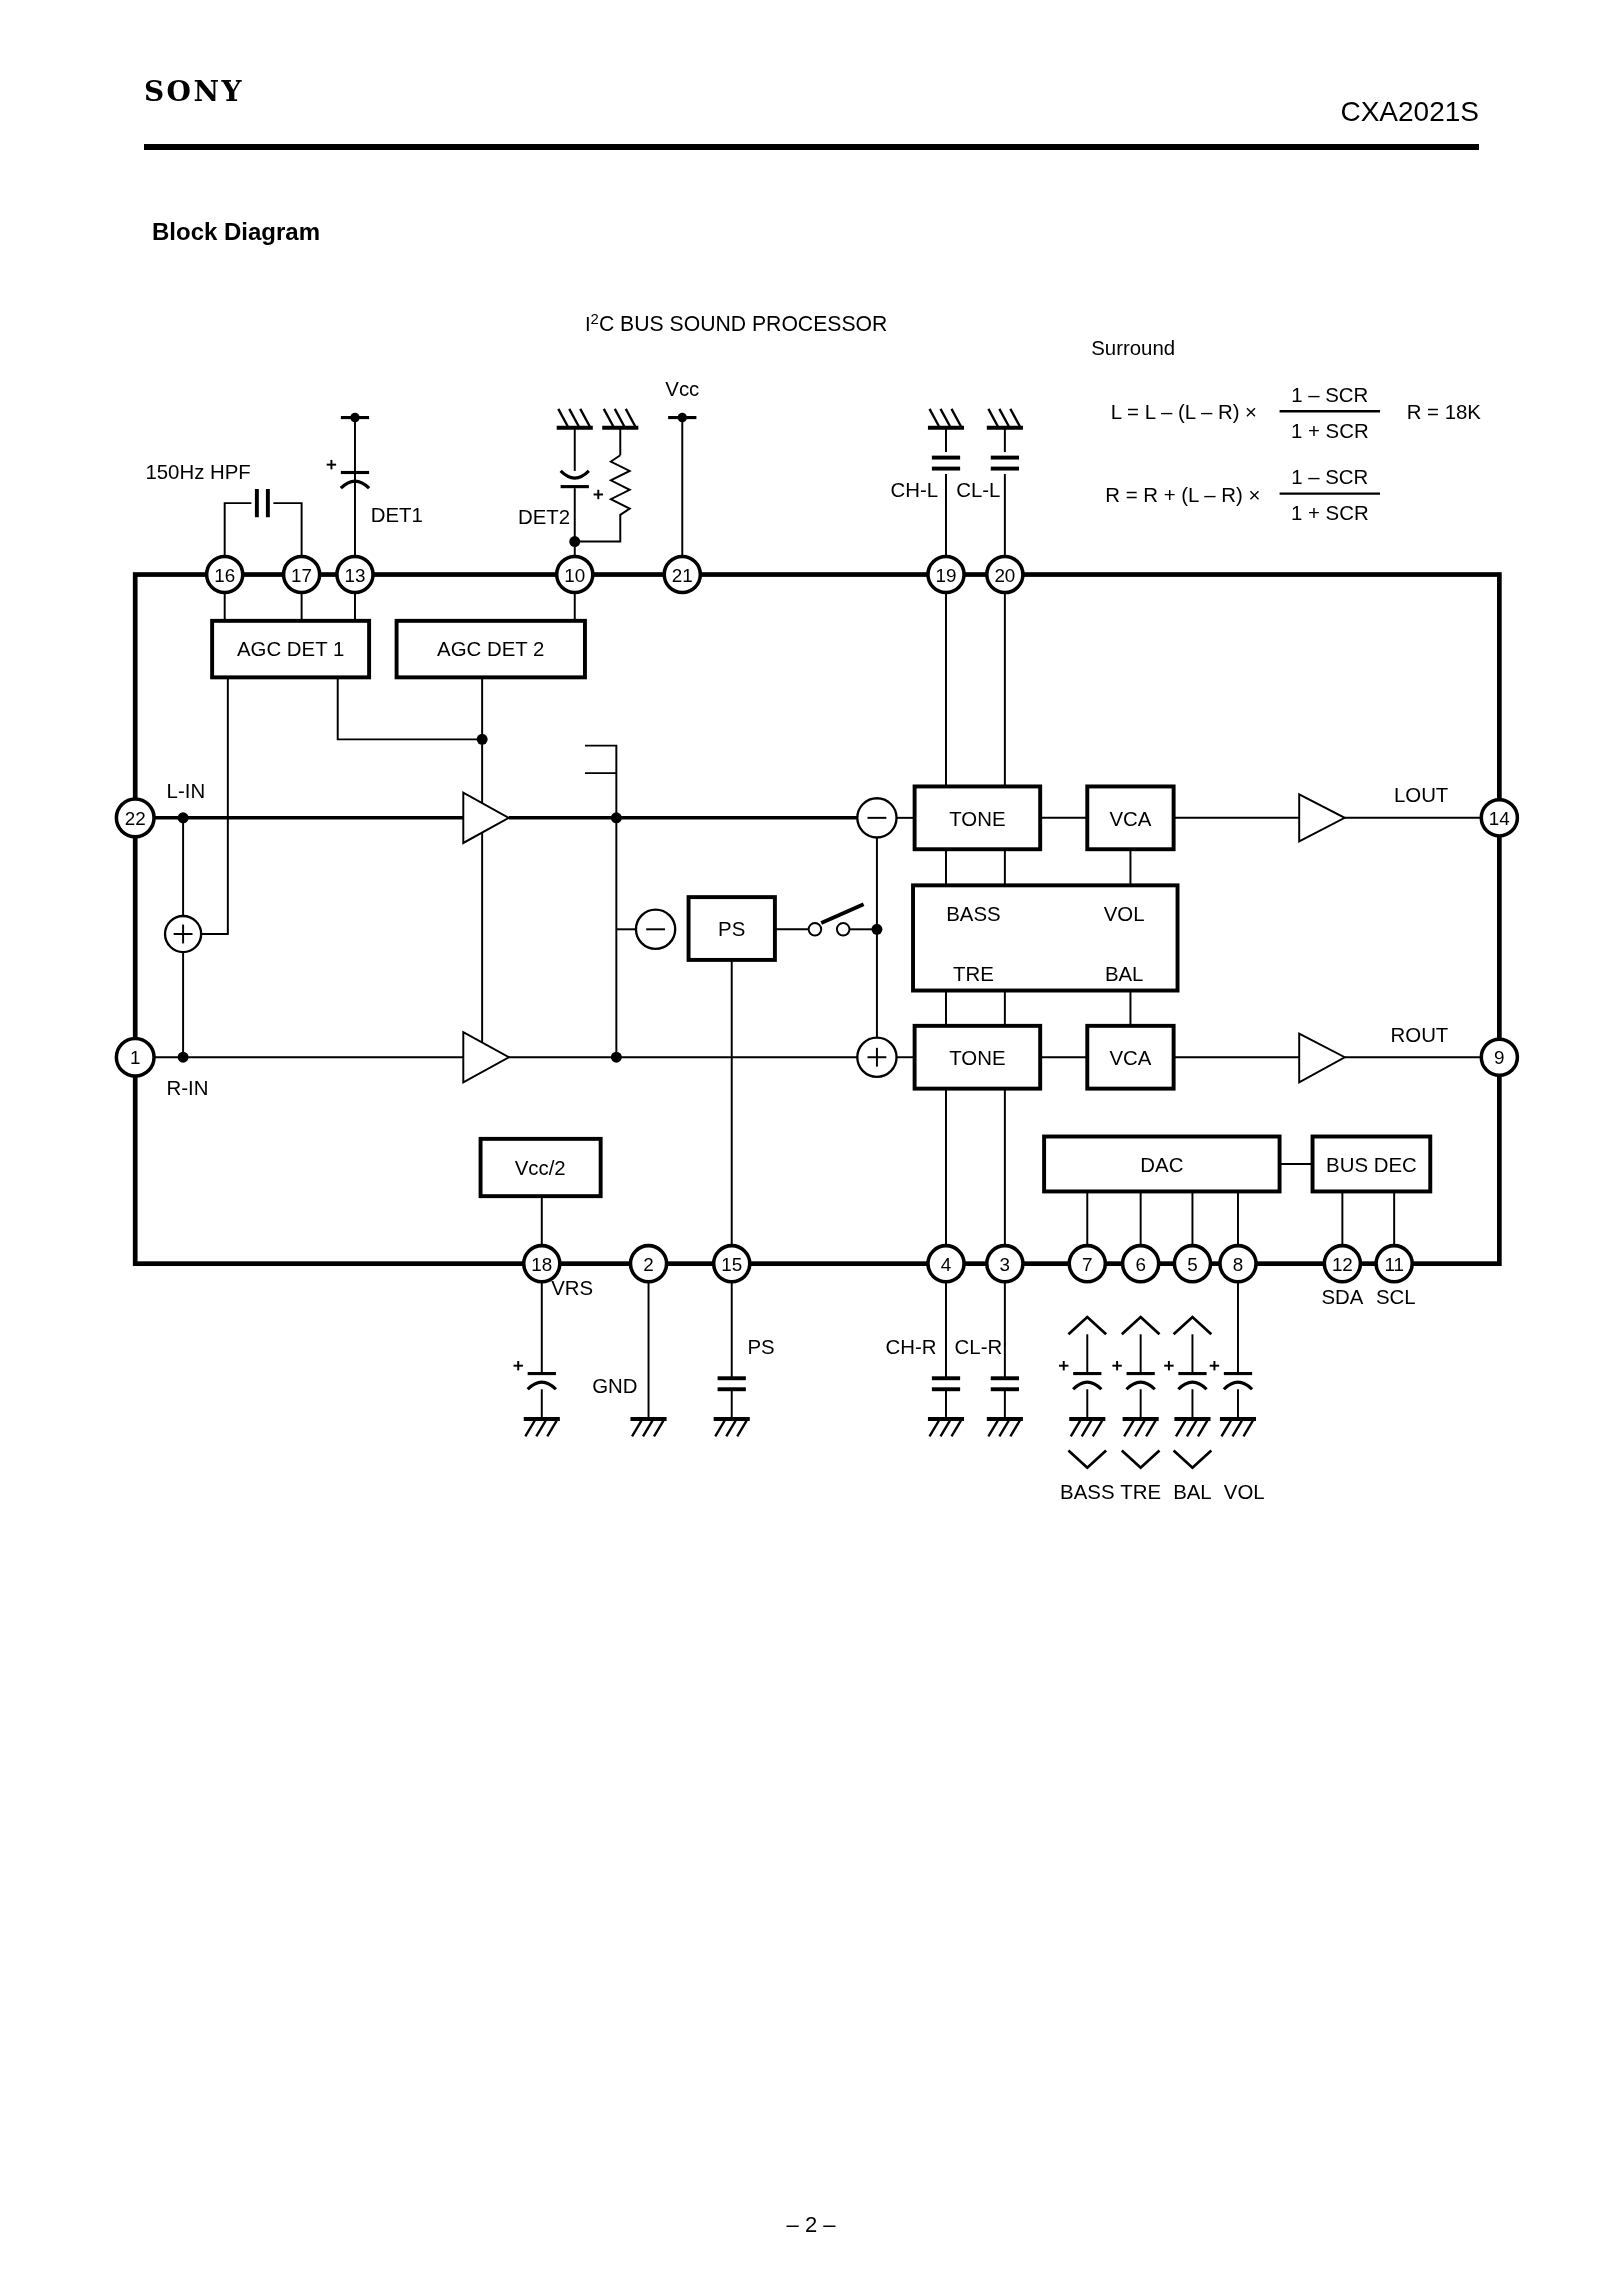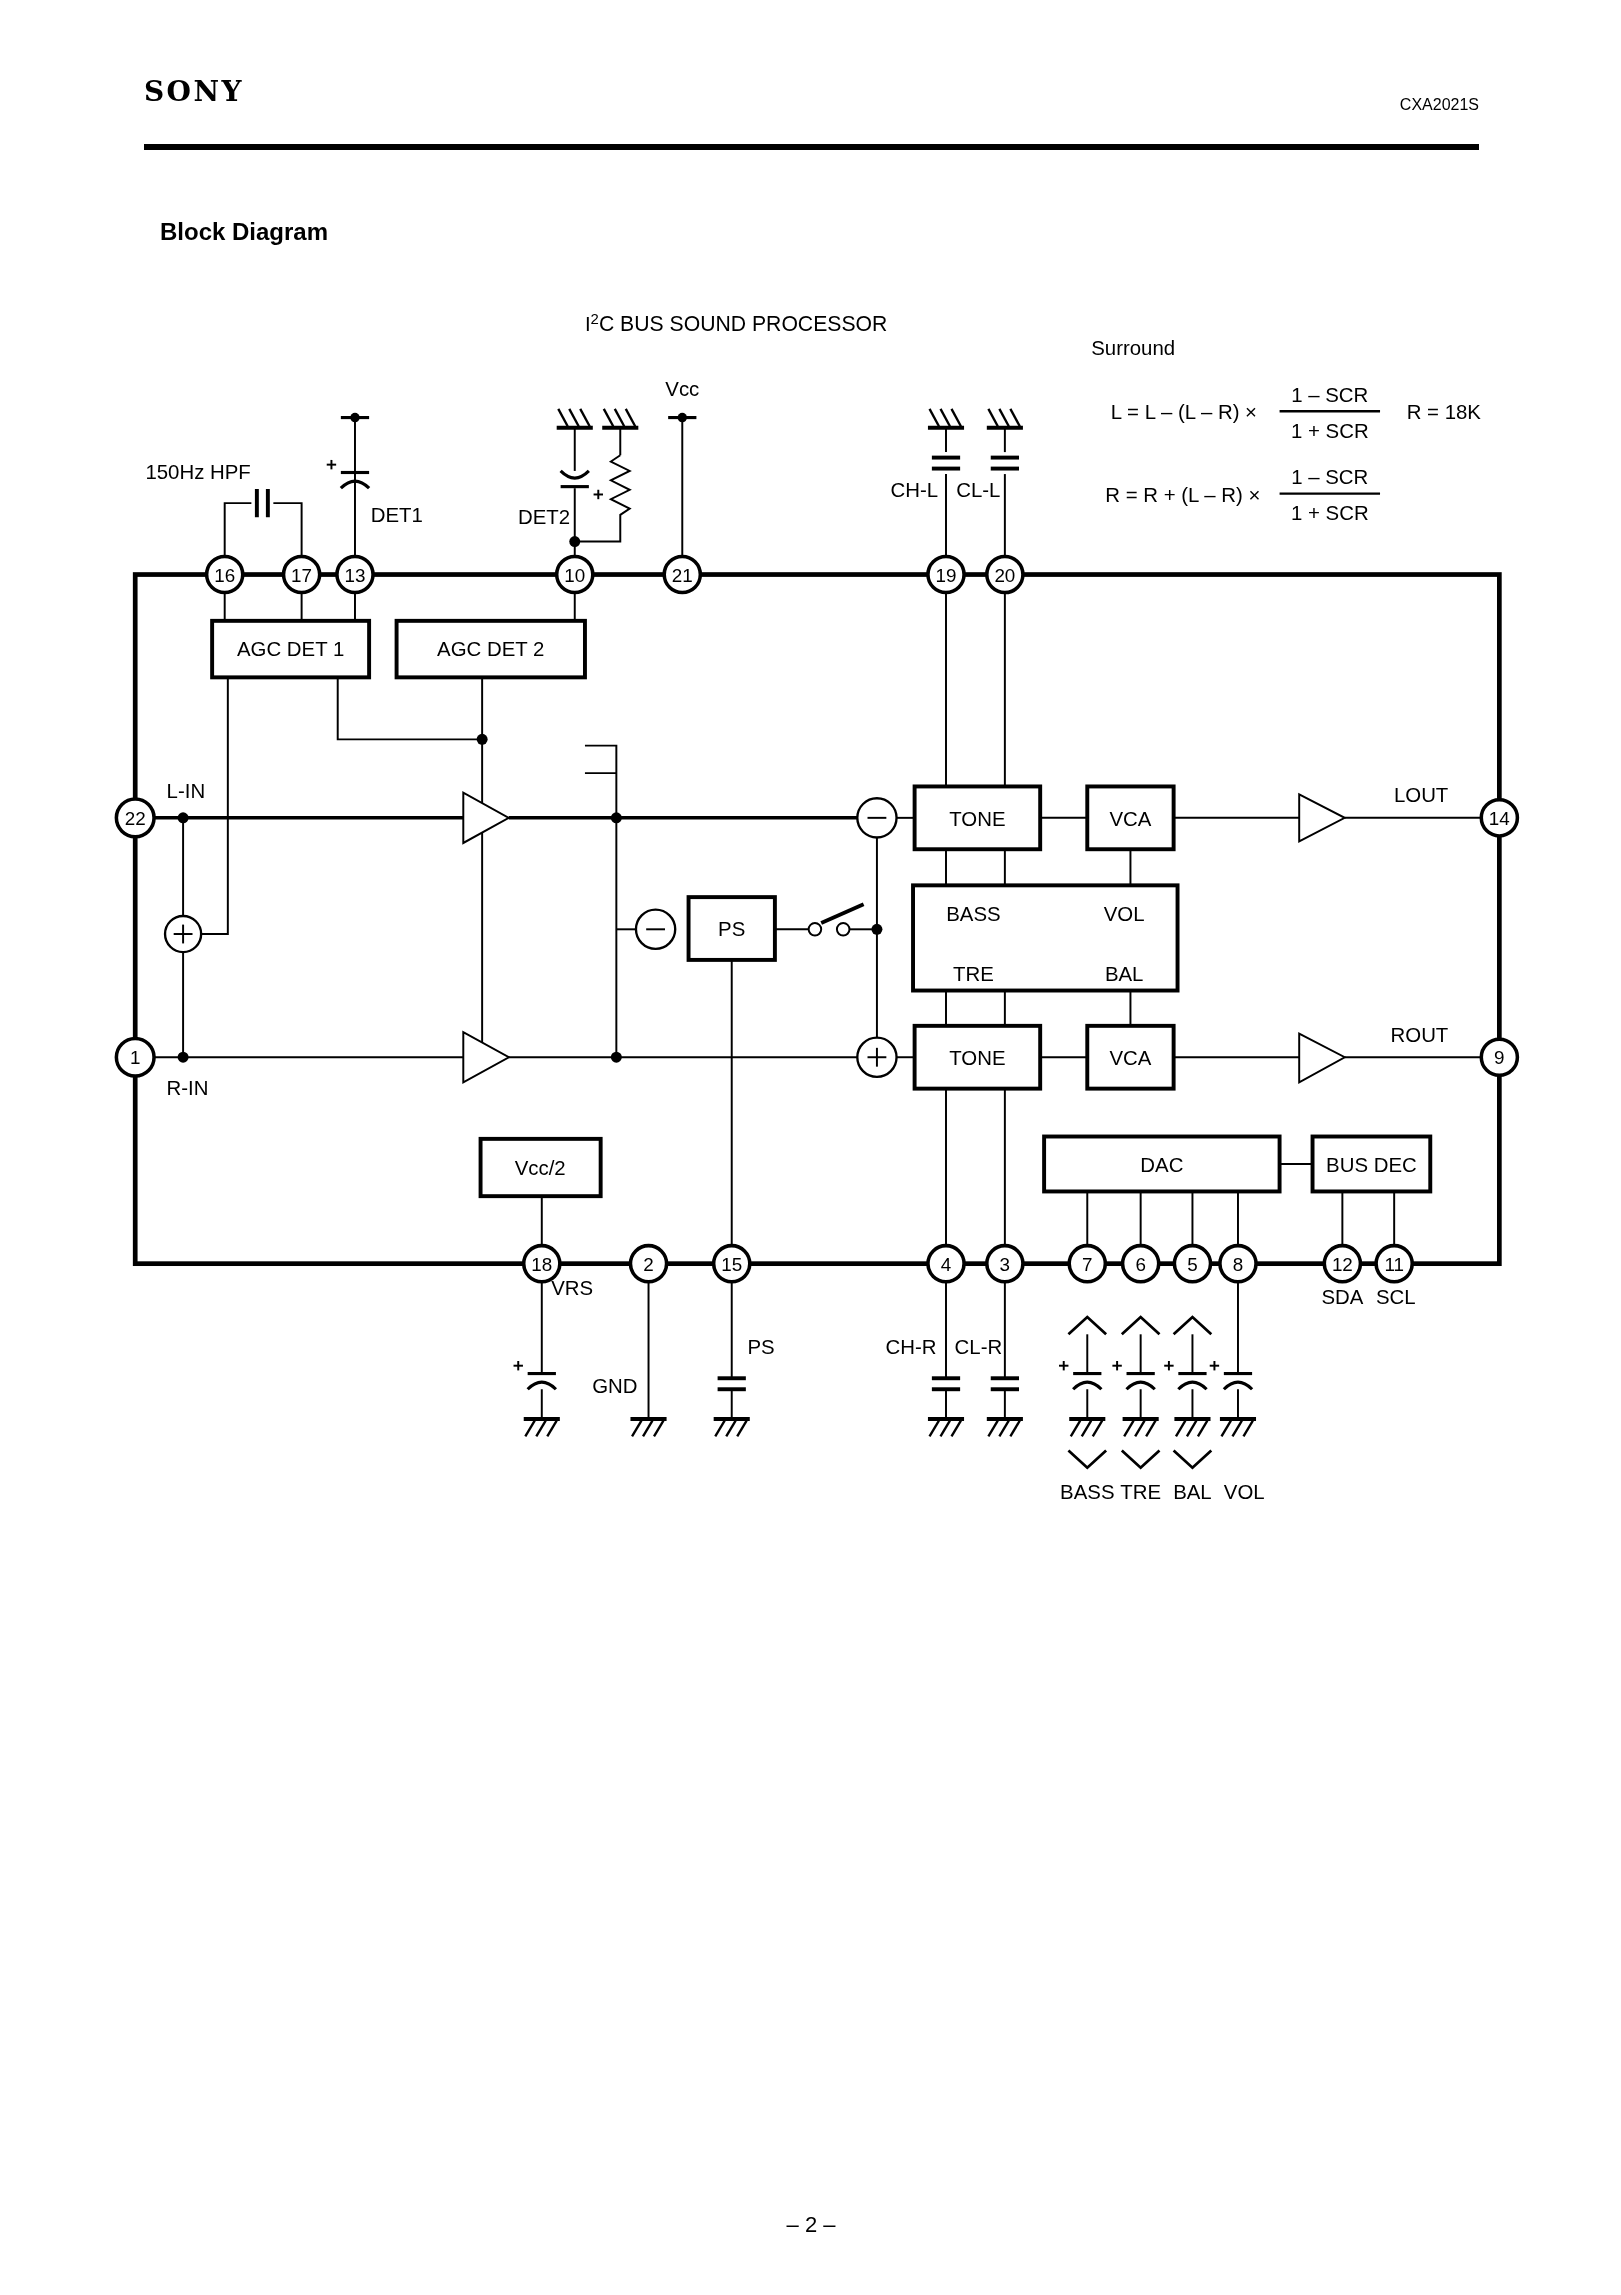--- a/index.html
+++ b/index.html
@@ -1,20 +1,20 @@
 <!DOCTYPE html>
 <html style="font-size:12.6px"><head>
 <meta charset="utf-8">
 <style>
   html,body{margin:0;padding:0;background:#ffffff;}
   body{width:1622px;height:2295px;position:relative;font-family:"Liberation Sans",sans-serif;color:#000;}
   .hdr-brand{position:absolute;left:144px;top:75px;font-family:"DejaVu Serif",serif;font-weight:bold;font-size:28px;letter-spacing:2.4px;}
-  .hdr-part{position:absolute;right:143px;top:96px;font-size:16px;}
+  .hdr-part{position:absolute;right:143px;top:96px;font-size:28px;}
   .hdr-rule{position:absolute;left:144px;top:144px;width:1335px;height:5.5px;background:#000;}
-  .section-title{position:absolute;left:160px;top:218px;font-size:24px;font-weight:bold;}
+  .section-title{position:absolute;left:152px;top:218px;font-size:24px;font-weight:bold;}
   .footer{position:absolute;left:0;top:2212px;width:1622px;text-align:center;font-size:22px;}
   svg{position:absolute;left:0;top:0;}
   svg text{font-family:"Liberation Sans",sans-serif;font-size:26px;fill:#000;}
   .w25{stroke:#000;stroke-width:2.5;fill:none;}
   .w45{stroke:#000;stroke-width:4.5;fill:none;}
   .blk{fill:#fff;stroke:#000;stroke-width:5;}
   .pinc{fill:#fff;stroke:#000;stroke-width:4.5;}
   .pint{font-size:24px;text-anchor:middle;}
   .amp{fill:#fff;stroke:#000;stroke-width:2.5;}
   .sum{fill:#fff;stroke:#000;stroke-width:3;}

